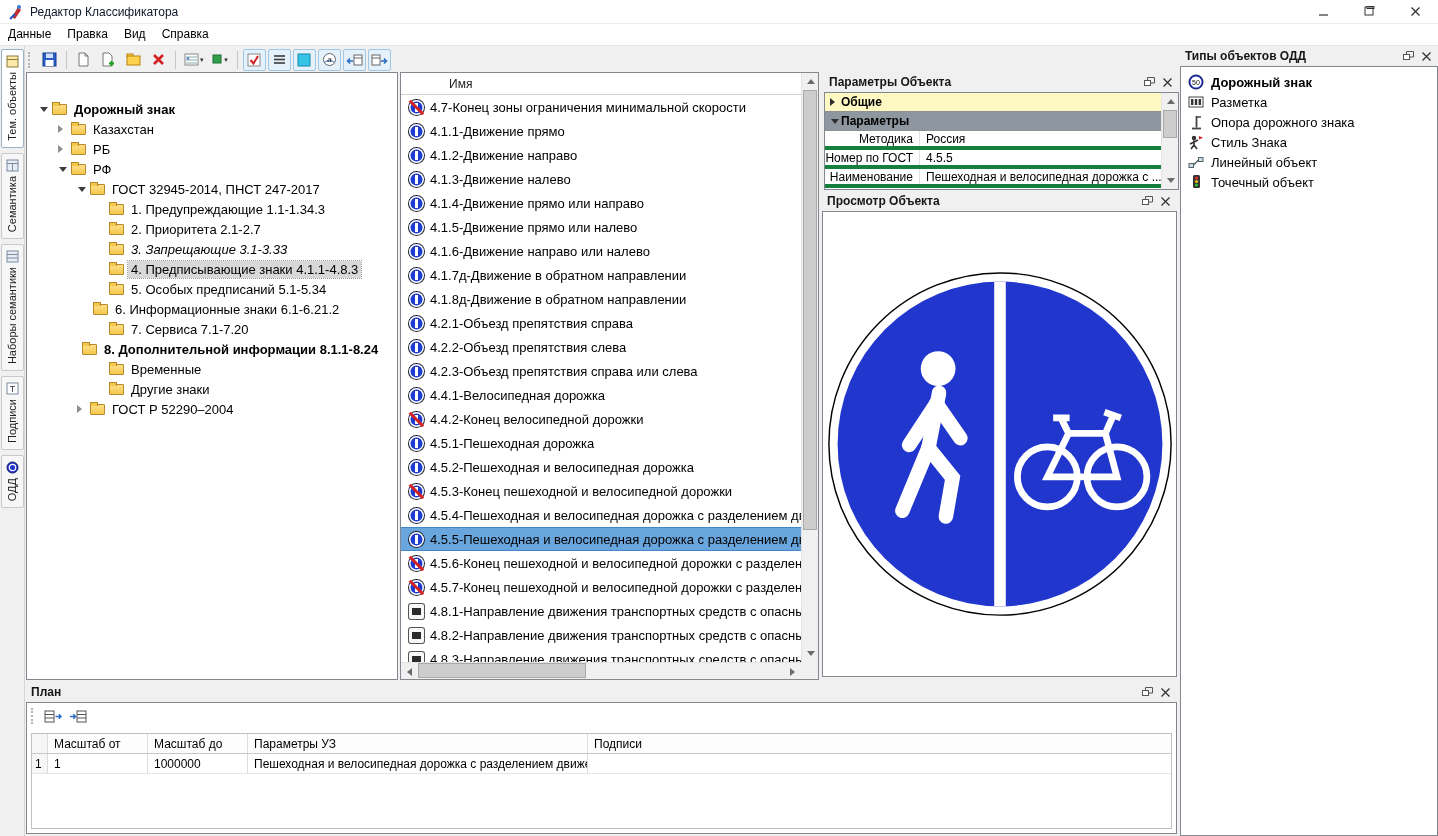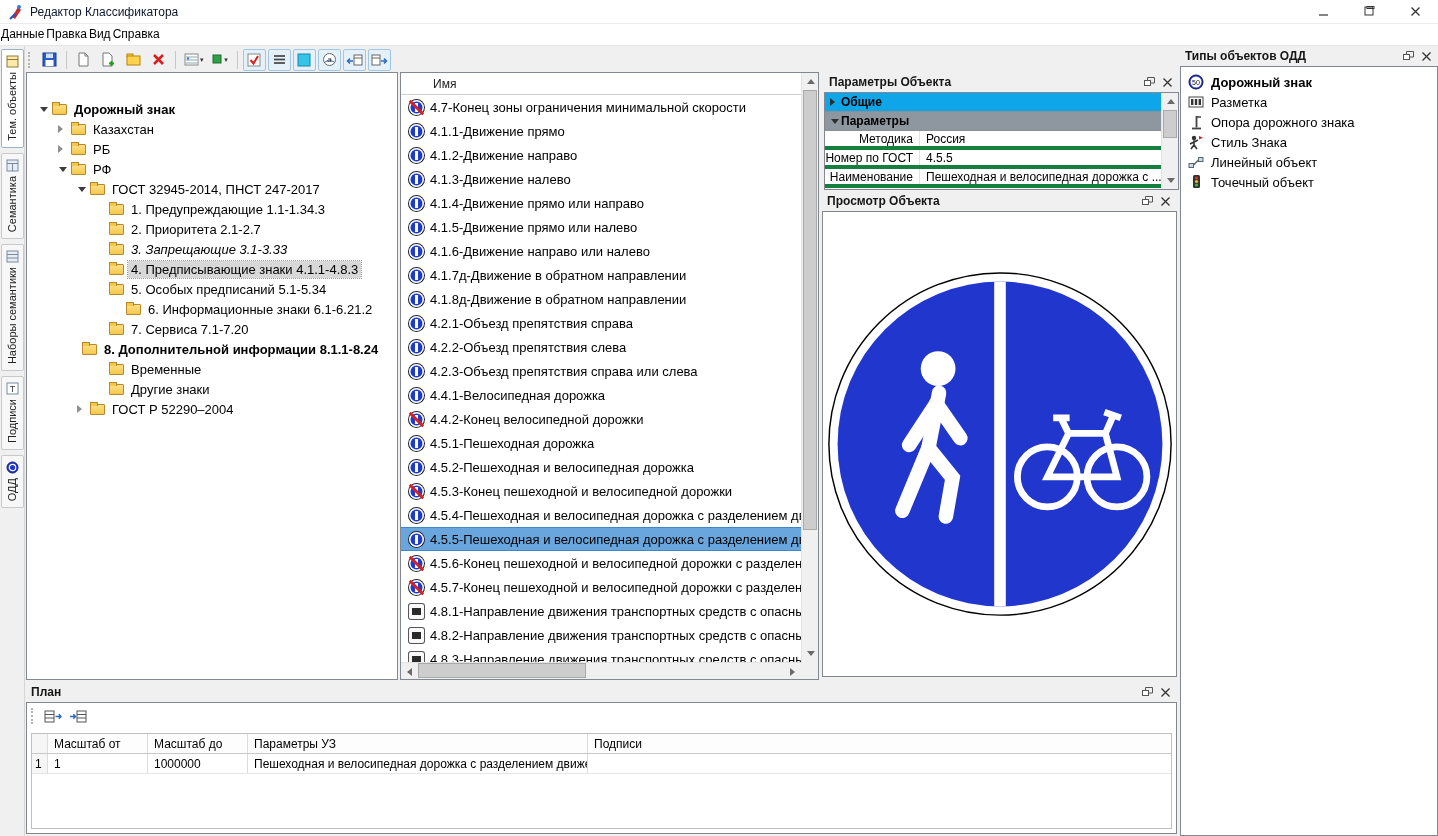--- a/index.html
+++ b/index.html
@@ -9,21 +9,21 @@
 
   
   .titlebar{position:absolute;left:0;top:0;right:0;height:24px;background:#fff;display:flex;align-items:center;border-bottom:1px solid #ececec}
   .app-icon{width:16px;height:16px;margin:0 6px 0 8px;flex:none}
   .title-text{font-size:12px;color:#0f172a}
   .win-controls{margin-left:auto;display:flex;height:100%}
   .win-btn{width:46px;height:100%;display:flex;align-items:center;justify-content:center}
 
   
   .menubar{position:absolute;left:0;top:24px;right:0;height:22px;background:#fff;display:flex;border-bottom:1px solid #e6e6e6}
-  .menu-item{padding:3px 1px;font-size:12px}
+  .menu-item{padding:3px 8px;font-size:12px}
 
   
   .toolbar{position:absolute;left:26px;top:47px;height:25px;right:262px;display:flex;align-items:center;gap:2px;padding-left:2px}
   .grip{width:5px;height:16px;border-left:2px dotted #b5b5b5;margin-right:3px}
   .tbtn{height:22px;min-width:23px;display:flex;align-items:center;justify-content:center;gap:1px;border:1px solid transparent;border-radius:2px;padding:0 2px}
   .tbtn.pressed{border:1px solid #9ec7e8;background:#e4f0fa}
   .tsep{width:1px;height:18px;background:#c6c6c6;margin:0 3px}
   .drop{font-size:7px;color:#333;line-height:1}
   .icn{display:inline-flex;align-items:center;justify-content:center;line-height:0}
 
@@ -41,21 +41,21 @@
   .arr.col::before{content:"";border:4px solid transparent;border-left:5px solid #8f8f8f}
   .arr.exp::before{content:"";border:4px solid transparent;border-top:5px solid #3c3c3c;margin-top:4px}
   .folder{width:15px;height:11px;background:linear-gradient(#ffe08a,#f2c74a);border:1px solid #b8882a;border-radius:1px;margin:0 4px 0 2px;position:relative;flex:none}
   .folder::before{content:"";position:absolute;left:-1px;top:-3px;width:6px;height:3px;background:#f2c74a;border:1px solid #b8882a;border-bottom:none}
   .tlbl{font-size:13px;padding:1px 3px}
   .tlbl.b{font-weight:bold}
   .trow.sel .tlbl{background:#d8d8d8;outline:1px dotted #9a9a9a}
 
   
   .list-panel{position:absolute;left:400px;top:72px;width:419px;height:608px;background:#fff;border:1px solid #828790}
-  .list-header{position:absolute;left:0;right:0;top:0;height:22px;border-bottom:1px solid #d0d0d0;display:flex;align-items:center;padding-left:32px;font-size:12px;color:#222;background:#fff}
+  .list-header{position:absolute;left:0;right:0;top:0;height:22px;border-bottom:1px solid #d0d0d0;display:flex;align-items:center;padding-left:48px;font-size:12px;color:#222;background:#fff}
   .list-body{position:absolute;left:0;right:17px;top:22px;bottom:17px;overflow:hidden}
   .lrow{height:24px;display:flex;align-items:center;padding-left:6px;white-space:nowrap}
   .lrow.sel{background:#6aa6de;box-shadow:inset 0 1px 0 #3f87c7, inset 0 -1px 0 #3f87c7}
   .sicon{width:15px;height:15px;flex:none;margin:0 6px 0 2px;position:relative;border-radius:50%}
   .sign-blue-icon,.sign-end-icon{background:#1d3bd0;box-shadow:inset 0 0 0 1.5px #fff,0 0 0 1px #23242a}
   .sign-blue-icon::before,.sign-end-icon::before{content:"";position:absolute;left:6px;top:3px;width:3px;height:9px;background:#fff}
   .sign-end-icon::after{content:"";position:absolute;left:-2px;top:6px;width:19px;height:3px;background:#d42020;transform:rotate(45deg)}
   .sign-plate-icon{border-radius:2px;background:#f8f8f8;box-shadow:0 0 0 1px #555}
   .sign-plate-icon::after{content:"";position:absolute;left:3px;top:4px;width:9px;height:7px;background:#2a2a2a}
   .llbl{font-size:13px}
@@ -73,21 +73,21 @@
   .sb-corner{position:absolute;right:0;bottom:0;width:17px;height:17px;background:#f0f0f0}
 
   
   .dock-title{height:20px;display:flex;align-items:center;padding:0 4px 0 5px;font-weight:bold;font-size:12px;color:#161616}
   .dock-btns{margin-left:auto;display:flex;gap:3px}
   .dock-btn{width:15px;height:15px;display:flex;align-items:center;justify-content:center}
 
   .params-panel{position:absolute;left:824px;top:72px;width:355px;height:118px}
   .params-body{position:absolute;left:0;right:0;top:20px;bottom:0;background:#fff;border:1px solid #828790;overflow:hidden}
   .params-grid{position:absolute;left:0;right:17px;top:0;bottom:0}
-  .pgroup{height:19px;background:#0ea5e9;display:flex;align-items:center;padding-left:3px;border-bottom:1px solid #8f8f8f;font-weight:bold;font-size:12px}
+  .pgroup{height:19px;background:#fef9c3;display:flex;align-items:center;padding-left:3px;border-bottom:1px solid #8f8f8f;font-weight:bold;font-size:12px}
   .pgroup.current{background:#8e96a0}
   .gchev{width:13px;display:inline-flex;align-items:center;justify-content:center}
   .gchev.col::before{content:"";border:4px solid transparent;border-left:5px solid #2e2e2e}
   .gchev.exp::before{content:"";border:4px solid transparent;border-top:5px solid #2e2e2e;margin-top:4px}
   .prow{height:19px;display:flex;border-bottom:4px solid #15803d;background:#fff}
   .pname{width:95px;flex:none;border-right:1px solid #e2e2e2;display:flex;align-items:center;justify-content:flex-end;padding-right:6px;overflow:hidden;white-space:nowrap}
   .pval{flex:1;display:flex;align-items:center;padding-left:6px;white-space:nowrap;overflow:hidden}
 
   .preview-panel{position:absolute;left:822px;top:191px;width:355px;height:486px}
   .preview-body{position:absolute;left:0;right:0;top:20px;bottom:0;background:#fff;border:1px solid #828790;display:flex;align-items:center;justify-content:center}
@@ -371,21 +371,21 @@
     <div class="trow sel" style="padding-left: 67px;">
       <span class="arr "></span>
       <span class="folder"></span>
       <span class="tlbl">4. Предписывающие знаки 4.1.1-4.8.3</span>
     </div>
     <div class="trow" style="padding-left: 67px;">
       <span class="arr "></span>
       <span class="folder"></span>
       <span class="tlbl">5. Особых предписаний 5.1-5.34</span>
     </div>
-    <div class="trow" style="padding-left: 84px;">
+    <div class="trow" style="padding-left: 51px;">
       <span class="arr "></span>
       <span class="folder"></span>
       <span class="tlbl">6. Информационные знаки 6.1-6.21.2</span>
     </div>
     <div class="trow" style="padding-left: 67px;">
       <span class="arr "></span>
       <span class="folder"></span>
       <span class="tlbl">7. Сервиса 7.1-7.20</span>
     </div>
     <div class="trow" style="padding-left: 40px; font-weight: bold;">

